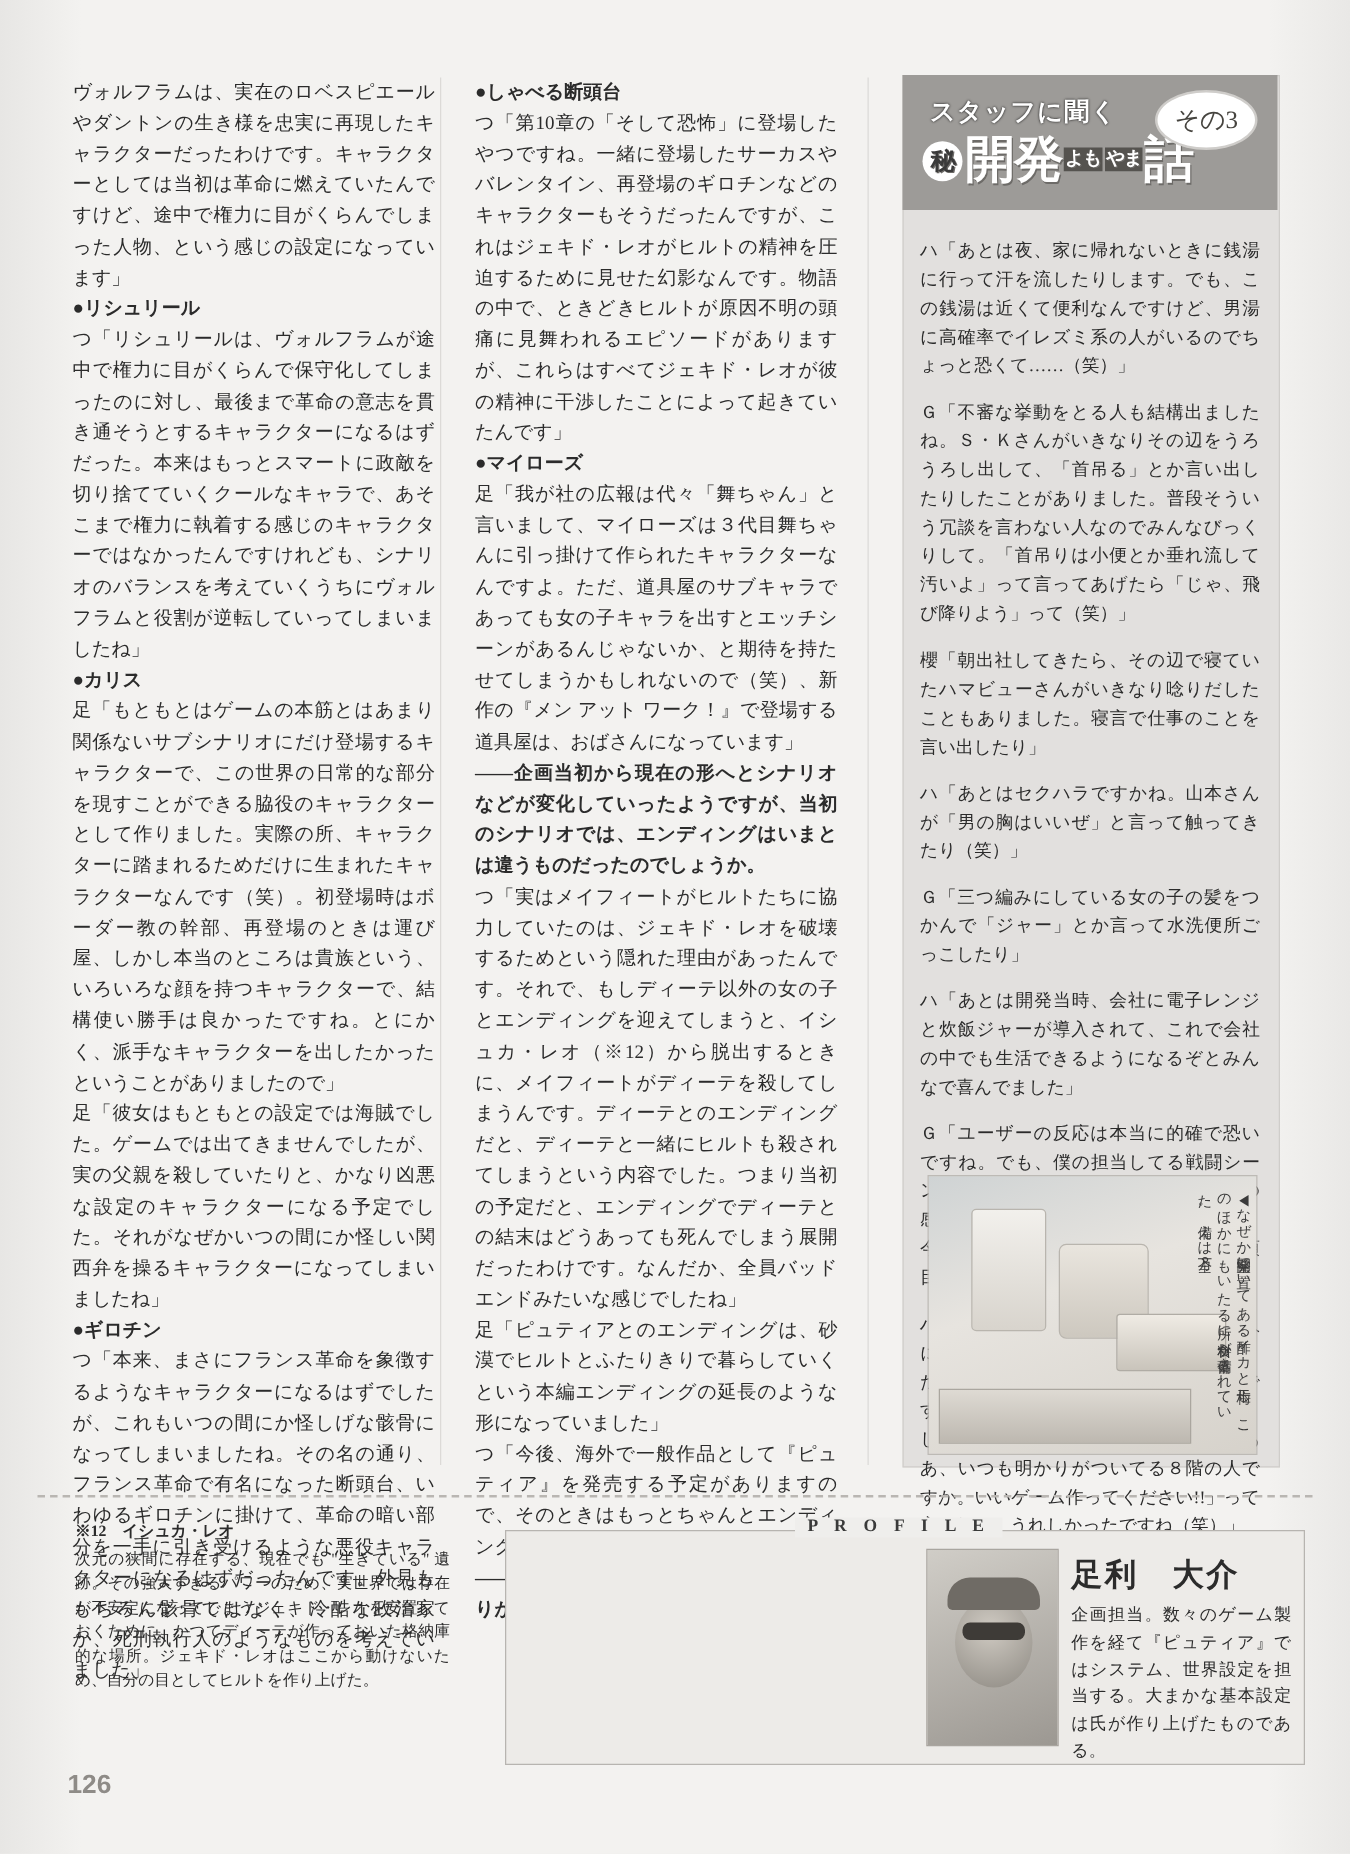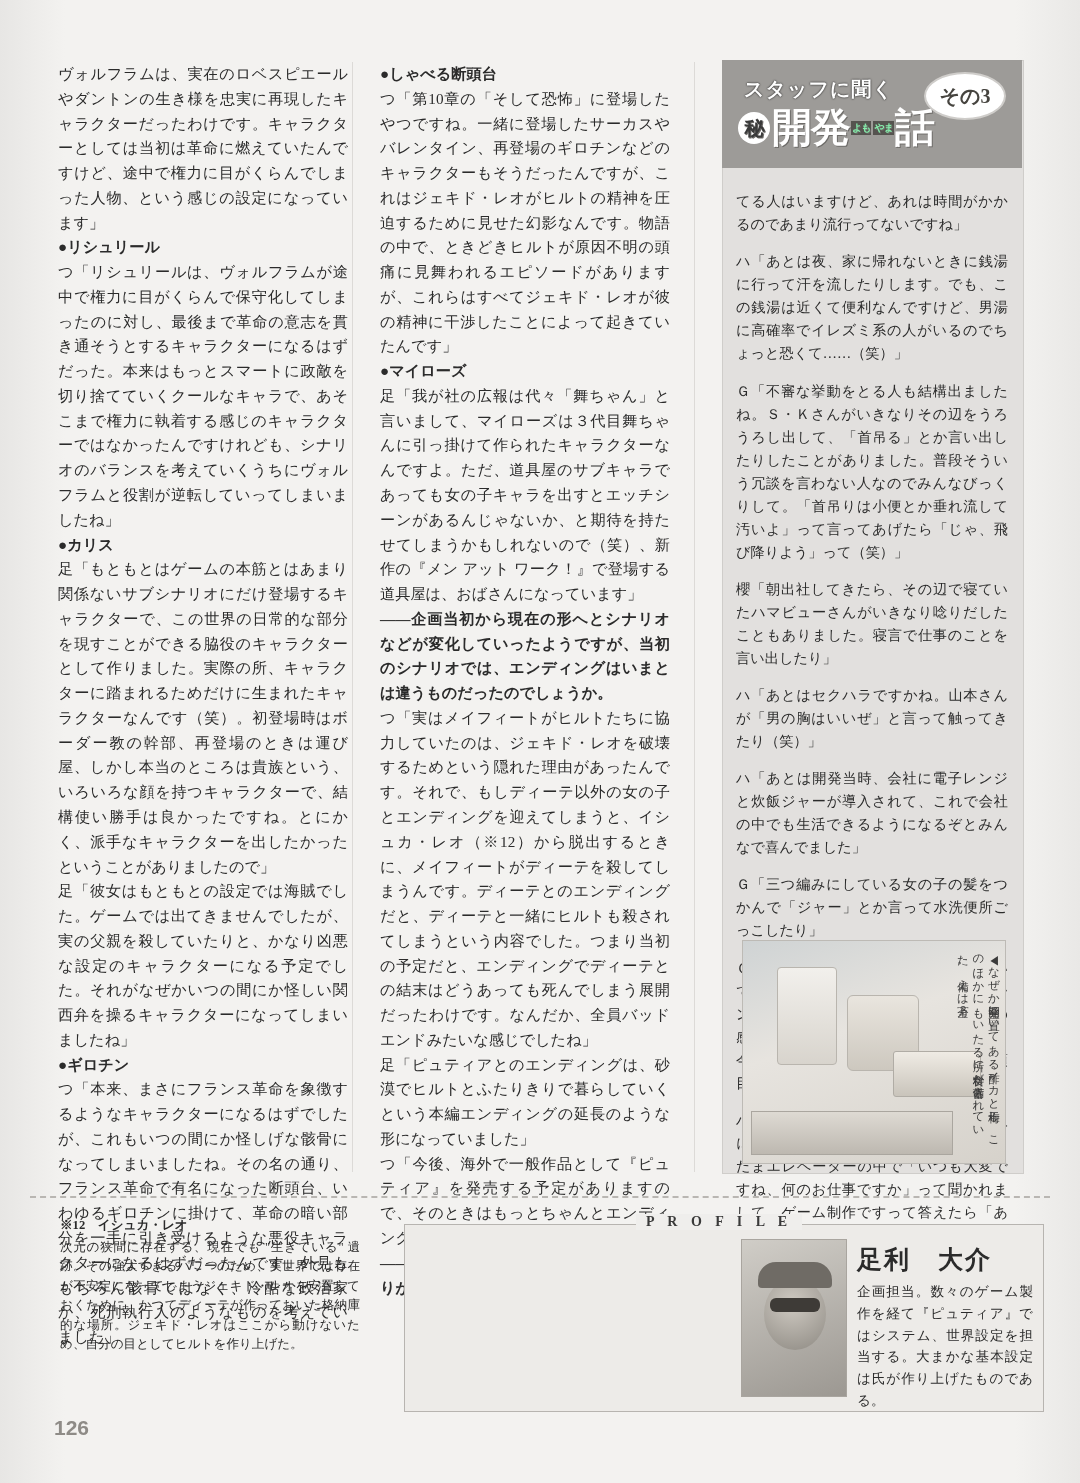--- a/index.html
+++ b/index.html
@@ -52,29 +52,29 @@
     font-size:40px;font-weight:bold;color:#fff;
     letter-spacing:-1px;
     text-shadow:1px 1px 0 #6d6b68;
   }
   .staffhead .maru{
     display:inline-block;width:32px;height:32px;border-radius:50%;
     background:#fff;color:#3a3a3a;font-size:20px;line-height:32px;
     text-align:center;vertical-align:6px;margin-right:2px;
   }
   .staffhead .yomi{
-    display:inline-block;font-size:10px;line-height:1.0;
-    vertical-align:10px;text-align:right;color:#86efac;
+    display:inline-block;font-size:15px;line-height:1.0;
+    vertical-align:10px;text-align:right;color:#ffffff;
     background:#55534f;padding:2px 1px;margin:0 1px;
   }
   .badge{
     position:absolute;right:6px;top:2px;
     width:78px;height:44px;border-radius:50%;
     background:#fff;color:#46443f;
-    font-size:20px;font-weight:bold;
+    font-size:20px;font-weight:normal;
     text-align:center;line-height:44px;
     border:2px solid #cfcdca;
   }
   #col3{
     position:absolute;left:736px;top:176px;width:272px;
     font-size:14.2px;line-height:1.62;text-align:justify;
   }
   
   #photo{
     position:absolute;left:742px;top:940px;width:262px;height:222px;
@@ -222,27 +222,26 @@
 
   <div class="staffhead">
     <div class="sub">スタッフに聞く</div>
     <div class="big">
       <span class="maru">秘</span><span>開発</span><span class="yomi">よも</span><span class="yomi">やま</span><span>話</span>
     </div>
     <div class="badge">その3</div>
   </div>
 
   <div id="col3">
-    <p>てる人はいますけど、あれは時間がかかるのであまり流行ってないですね」</p>
     <p>ハ「あとは夜、家に帰れないときに銭湯に行って汗を流したりします。でも、この銭湯は近くて便利なんですけど、男湯に高確率でイレズミ系の人がいるのでちょっと恐くて……（笑）」</p>
     <p>Ｇ「不審な挙動をとる人も結構出ましたね。Ｓ・Ｋさんがいきなりその辺をうろうろし出して、「首吊る」とか言い出したりしたことがありました。普段そういう冗談を言わない人なのでみんなびっくりして。「首吊りは小便とか垂れ流して汚いよ」って言ってあげたら「じゃ、飛び降りよう」って（笑）」</p>
     <p>櫻「朝出社してきたら、その辺で寝ていたハマビューさんがいきなり唸りだしたこともありました。寝言で仕事のことを言い出したり」</p>
     <p>ハ「あとはセクハラですかね。山本さんが「男の胸はいいぜ」と言って触ってきたり（笑）」</p>
+    <p>Ｇ「三つ編みにしている女の子の髪をつかんで「ジャー」とか言って水洗便所ごっこしたり」</p>
     <p>ハ「あとは開発当時、会社に電子レンジと炊飯ジャーが導入されて、これで会社の中でも生活できるようになるぞとみんなで喜んでました」</p>
-    <p>Ｇ「三つ編みにしている女の子の髪をつかんで「ジャー」とか言って水洗便所ごっこしたり」</p>
     <p>Ｇ「ユーザーの反応は本当に的確で恐いですね。でも、僕の担当してる戦闘シーンのチップキャラはあんまりユーザーの感想がないので、いまいちライがない。今度ユーザーハガキでチップキャラの項目も作ってもらおうかな（笑）」</p>
     <p>ハ「このビルに入っている別の会社の人に励まされたことがありましたね。たまたまエレベーターの中で「いつも大変ですね、何のお仕事ですか」って聞かれまして。ゲーム制作ですって答えたら「ああ、いつも明かりがついてる８階の人ですか。いいゲーム作ってください!!」って言われて。うれしかったですね（笑）」</p>
   </div>
 
   <div id="photo">
     <div class="jar"></div>
     <div class="jar2"></div>
     <div class="pack"></div>
     <div class="books"></div>
     <div id="photocap">◀なぜか開発室に置いてある酢イカと梅干し。このほかにもいたる所に食料が備蓄されていた。備えは万全？</div>

